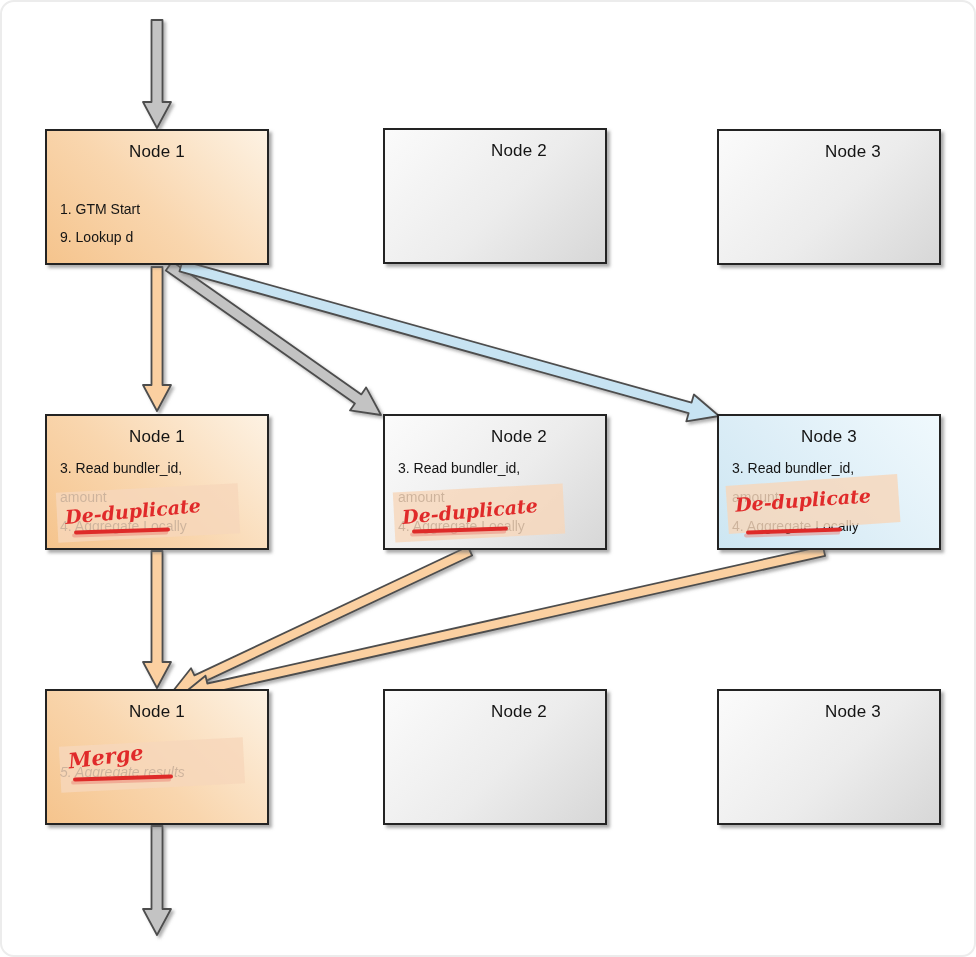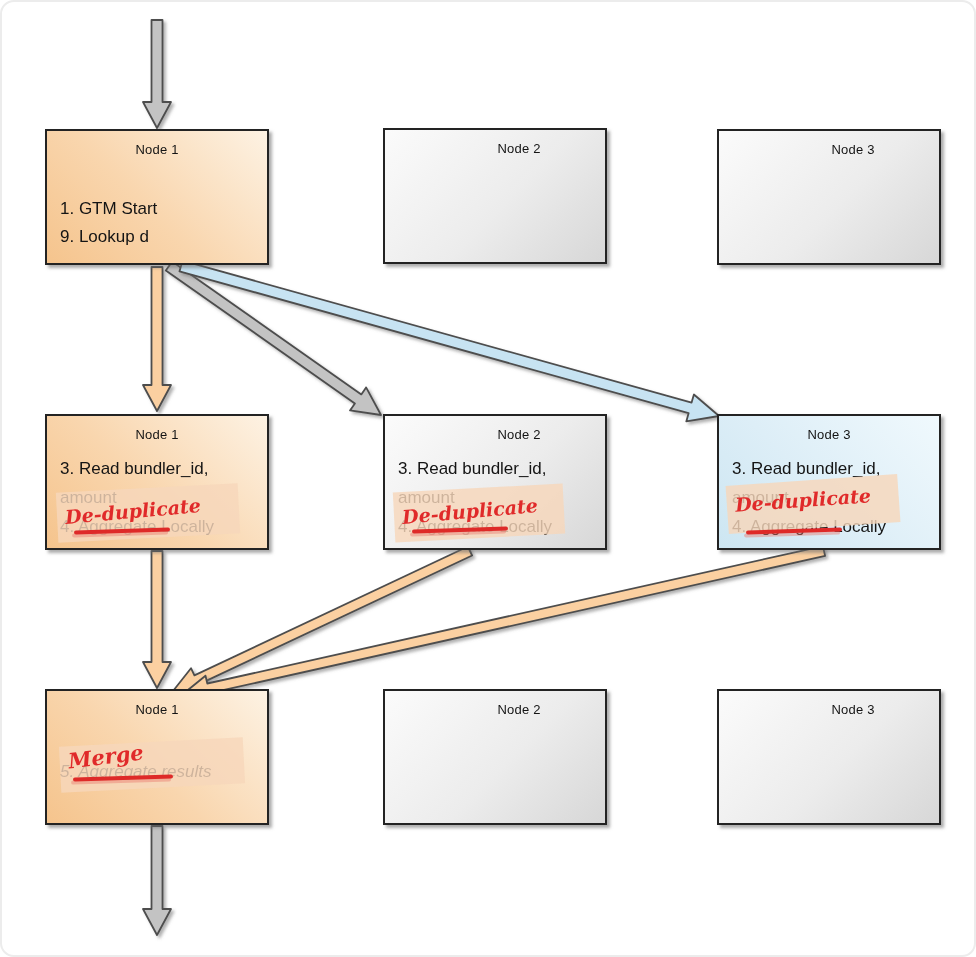--- a/index.html
+++ b/index.html
@@ -21,27 +21,27 @@
     border:2px solid #232323;
     box-sizing:border-box;
     box-shadow:3px 3px 3px rgba(105,105,105,0.55);
   }
   .node.orange{background:linear-gradient(45deg,#f5c48d 0%,#f9d6ae 45%,#fdf2e3 100%);}
   .node.gray{background:linear-gradient(135deg,#fbfbfb 0%,#ececec 55%,#d7d7d7 100%);padding-left:48px;}
   .node.blue{background:linear-gradient(45deg,#cde6f2 0%,#ddeef7 45%,#f0f9fd 100%);}
   .box-title{
     padding-top:11px;
     text-align:center;
-    font-size:13px;
+    font-size:17px;
     letter-spacing:.2px;
   }
   .box-body{
     position:absolute;
     left:13px;right:6px;
-    font-size:17px;
+    font-size:14px;
   }
   .box-body .line{white-space:nowrap;}
   .body-r1{top:64px;}
   .body-r1 .line{line-height:28px;}
   .body-r2{top:38px;}
   .body-r2 .line{line-height:29px;}
   .body-r3{top:66px;}
   .body-r3 .line{line-height:30px;font-style:italic;}
   
   #edge-layer{position:absolute;left:0;top:0;width:976px;height:957px;pointer-events:none;}

